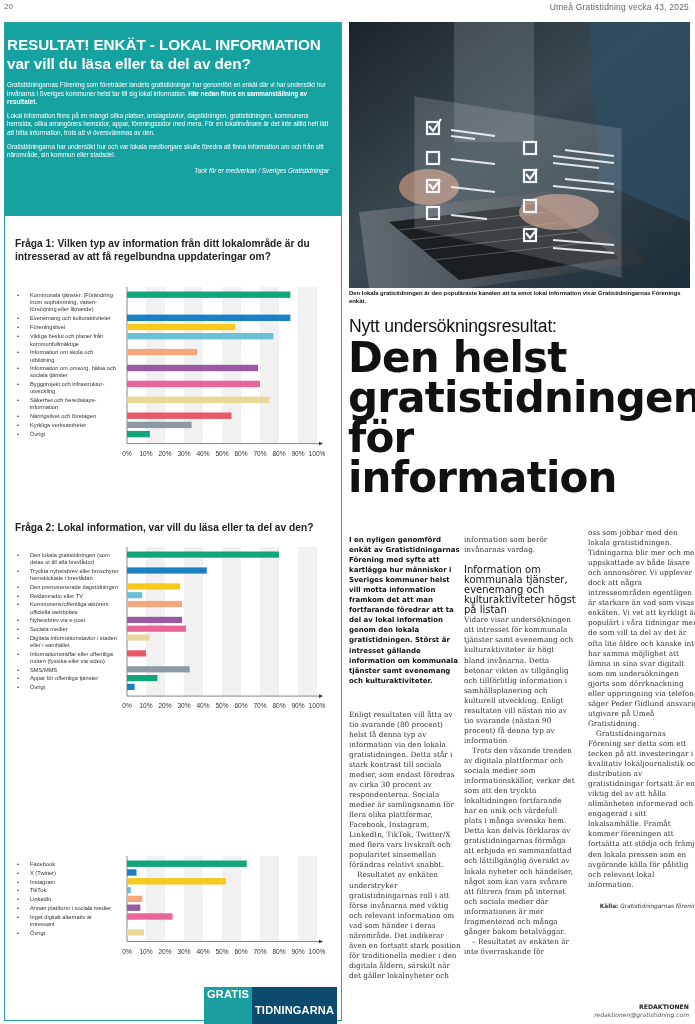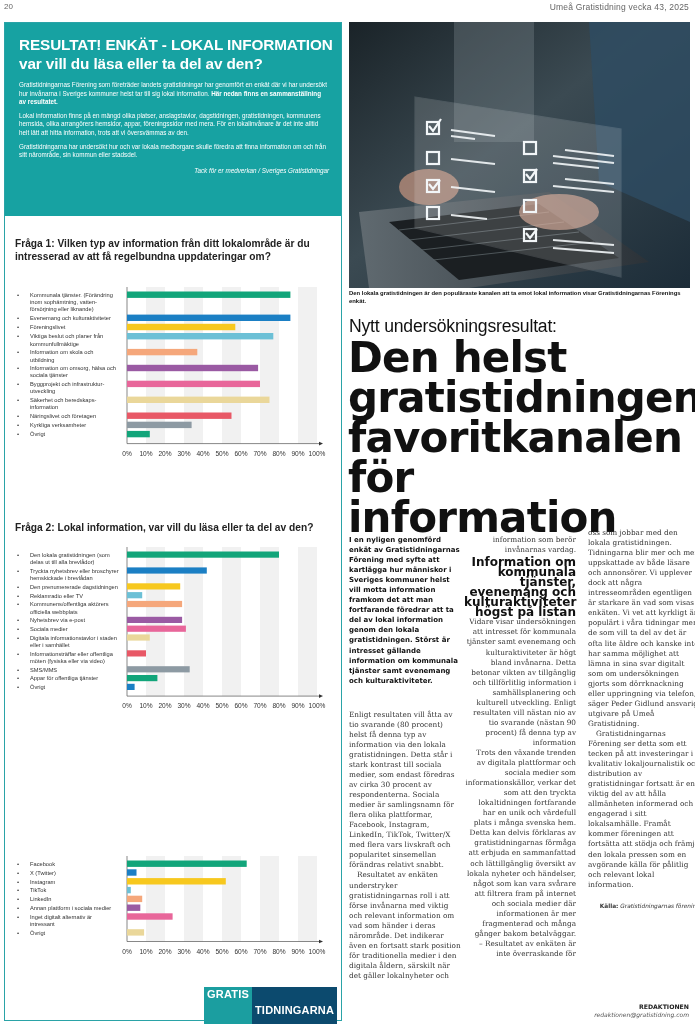--- a/index.html
+++ b/index.html
@@ -2,40 +2,40 @@
 <html><head>
 <meta charset="utf-8">
 <style>
 *{box-sizing:border-box;margin:0;padding:0}
 html,body{width:695px;height:1024px;background:#fff;overflow:hidden}
 body{position:relative;font-family:"Liberation Sans",sans-serif;color:#222}
 .folio{position:absolute;top:2px;font-size:8px;color:#666}
 #pnum{left:4px}
 #issue{right:6px;font-size:8.5px;letter-spacing:.2px}
 #leftcol{position:absolute;left:4px;top:22px;width:338px;height:999px;border:1.5px solid #2aa3a7}
-#teal{background:#17a2a2;color:#fff;padding:12px 8px 8px 14px;height:193px}
+#teal{background:#17a2a2;color:#fff;padding:12px 8px 8px 2px;height:193px}
 #teal h1{font-size:15.3px;line-height:19px;font-weight:bold;letter-spacing:-.1px}
 #teal p{font-size:6.3px;line-height:8.6px;margin-top:5px;padding-right:4px}
 #teal p.first{margin-top:8px}
 #teal .sig{font-style:italic;text-align:right;margin-top:7px}
 .q{position:absolute;left:10px;width:320px;font-size:10.2px;line-height:13px;font-weight:bold;color:#222;font-family:"Liberation Sans",sans-serif}
 .chart{position:absolute;left:6px;width:328px}
 .chart svg{display:block}
 #logo{position:absolute;left:204px;top:987px;display:flex;font-family:"Liberation Sans",sans-serif;font-weight:bold;font-size:11px;letter-spacing:.2px}
 #logo .a{background:#1b9ea0;color:#fff;padding:1px 3px}
 #logo .b{background:#0c4a6e;color:#fff;padding:17px 3px}
 #photo{position:absolute;left:349px;top:22px;width:341px;height:266px;overflow:hidden;background:#1d2a32}
 #caption{position:absolute;left:349px;top:290px;width:341px;font-size:5.9px;line-height:7.6px;font-weight:bold;color:#111}
 #kicker{position:absolute;left:349px;top:316px;font-size:17.6px;color:#111;letter-spacing:-.2px}
 #headline{position:absolute;left:348px;top:338px;width:345px;font-size:42px;line-height:40px;font-weight:900;color:#111;letter-spacing:-.8px;font-family:"DejaVu Sans",sans-serif}
 .col{position:absolute;top:535px;width:112px;font-family:"DejaVu Serif",serif;font-size:7.3px;line-height:10.05px;color:#333}
 .col p{text-indent:8px}
 .col p.noind{text-indent:0}
 .lead{font-family:"DejaVu Sans",sans-serif;font-weight:bold;font-size:7px;line-height:10.05px;color:#111;margin-bottom:24px}
-.sub{font-family:"DejaVu Sans",sans-serif;font-weight:bold;font-size:12px;line-height:10.05px;color:#111;margin-top:2px}
+.sub{font-family:"DejaVu Sans",sans-serif;font-weight:normal;font-size:10px;line-height:10.05px;color:#111;margin-top:10px}
 #c1{left:349px}#c2{left:464px}#c3{left:579px}
 .source{text-align:right;font-family:"DejaVu Sans",sans-serif;font-size:5.8px;line-height:8px;margin-top:12px;color:#333}
 .source b{font-weight:bold}.source i{font-style:italic}
 #red{position:absolute;right:6px;top:1003px;text-align:right;font-family:"DejaVu Sans",sans-serif;font-size:6px;line-height:8px;color:#222}
 #red b{display:block;font-size:6.2px}
 #red i{font-style:italic;color:#555}
 </style>
 </head>
 <body>
 
@@ -357,30 +357,29 @@
         <line x1="204" y1="226" x2="265" y2="231"></line>
     </g>
   </svg>
 </div>
 <div id="caption">Den lokala gratistidningen är den populäraste kanalen att ta emot lokal information visar Gratistidningarnas Förenings enkät.</div>
 
 <div id="kicker">Nytt undersökningsresultat:</div>
 <div id="headline">
   <div>Den helst</div>
   <div>gratistidningen</div>
-  <div>favoritkanalen</div>
   <div>för information</div>
 </div>
 
 <div class="col" id="c1">
   <div class="lead">I en nyligen genomförd enkät av Gratistidningarnas Förening med syfte att kartlägga hur människor i Sveriges kommuner helst vill motta information framkom det att man fortfarande föredrar att ta del av lokal information genom den lokala gratistidningen. Störst är intresset gällande information om kommunala tjänster samt evenemang och kulturaktiviteter.</div>
   <p class="noind">Enligt resultaten vill åtta av tio svarande (80 procent) helst få denna typ av information via den lokala gratistidningen. Detta står i stark kontrast till sociala medier, som endast föredras av cirka 30 procent av respondenterna. Sociala medier är samlingsnamn för flera olika plattformar, Facebook, Instagram, LinkedIn, TikTok, Twitter/X med flera vars livskraft och popularitet sinsemellan förändras relativt snabbt.</p>
   <p>Resultatet av enkäten understryker gratistidningarnas roll i att förse invånarna med viktig och relevant information om vad som händer i deras närområde. Det indikerar även en fortsatt stark position för traditionella medier i den digitala åldern, särskilt när det gäller lokalnyheter och</p>
 </div>
-<div class="col" id="c2" style="top: 535px; text-align: right;">
+<div class="col" id="c2" style="top: 535px;">
     <p class="noind">information som berör invånarnas vardag.</p>
     <div class="sub">Information om kommunala tjänster, evenemang och kulturaktiviteter högst på listan</div>
     <p class="noind">Vidare visar undersökningen att intresset för kommunala tjänster samt evenemang och kulturaktiviteter är högt bland invånarna. Detta betonar vikten av tillgänglig och tillförlitlig information i samhällsplanering och kulturell utveckling. Enligt resultaten vill nästan nio av tio svarande (nästan 90 procent) få denna typ av information</p>
     <p>Trots den växande trenden av digitala plattformar och sociala medier som informationskällor, verkar det som att den tryckta lokaltidningen fortfarande har en unik och värdefull plats i många svenska hem. Detta kan delvis förklaras av gratistidningarnas förmåga att erbjuda en sammanfattad och lättillgänglig översikt av lokala nyheter och händelser, något som kan vara svårare att filtrera fram på internet och sociala medier där informationen är mer fragmenterad och många gånger bakom betalväggar.</p>
     <p>– Resultatet av enkäten är inte överraskande för</p>
   </div>
 <div class="col" id="c3" style="top: 528px; margin-left: 9px;">
     <p class="noind">oss som jobbar med den lokala gratistidningen. Tidningarna blir mer och mer uppskattade av både läsare och annonsörer. Vi upplever dock att några intresseområden egentligen är starkare än vad som visas i enkäten. Vi vet att kyrkligt är populärt i våra tidningar men de som vill ta del av det är ofta lite äldre och kanske inte har samma möjlighet att lämna in sina svar digitalt som om undersökningen gjorts som dörrknackning eller uppringning via telefon, säger Peder Gidlund ansvarig utgivare på Umeå Gratistidning.</p>
     <p>Gratistidningarnas Förening ser detta som ett tecken på att investeringar i kvalitativ lokaljournalistik och distribution av gratistidningar fortsatt är en viktig del av att hålla allmänheten informerad och engagerad i sitt lokalsamhälle. Framåt kommer föreningen att fortsätta att stödja och främja den lokala pressen som en avgörande källa för pålitlig och relevant lokal information.</p>
     <div class="source"><b>Källa:</b> <i>Gratistidningarnas förening</i></div>

